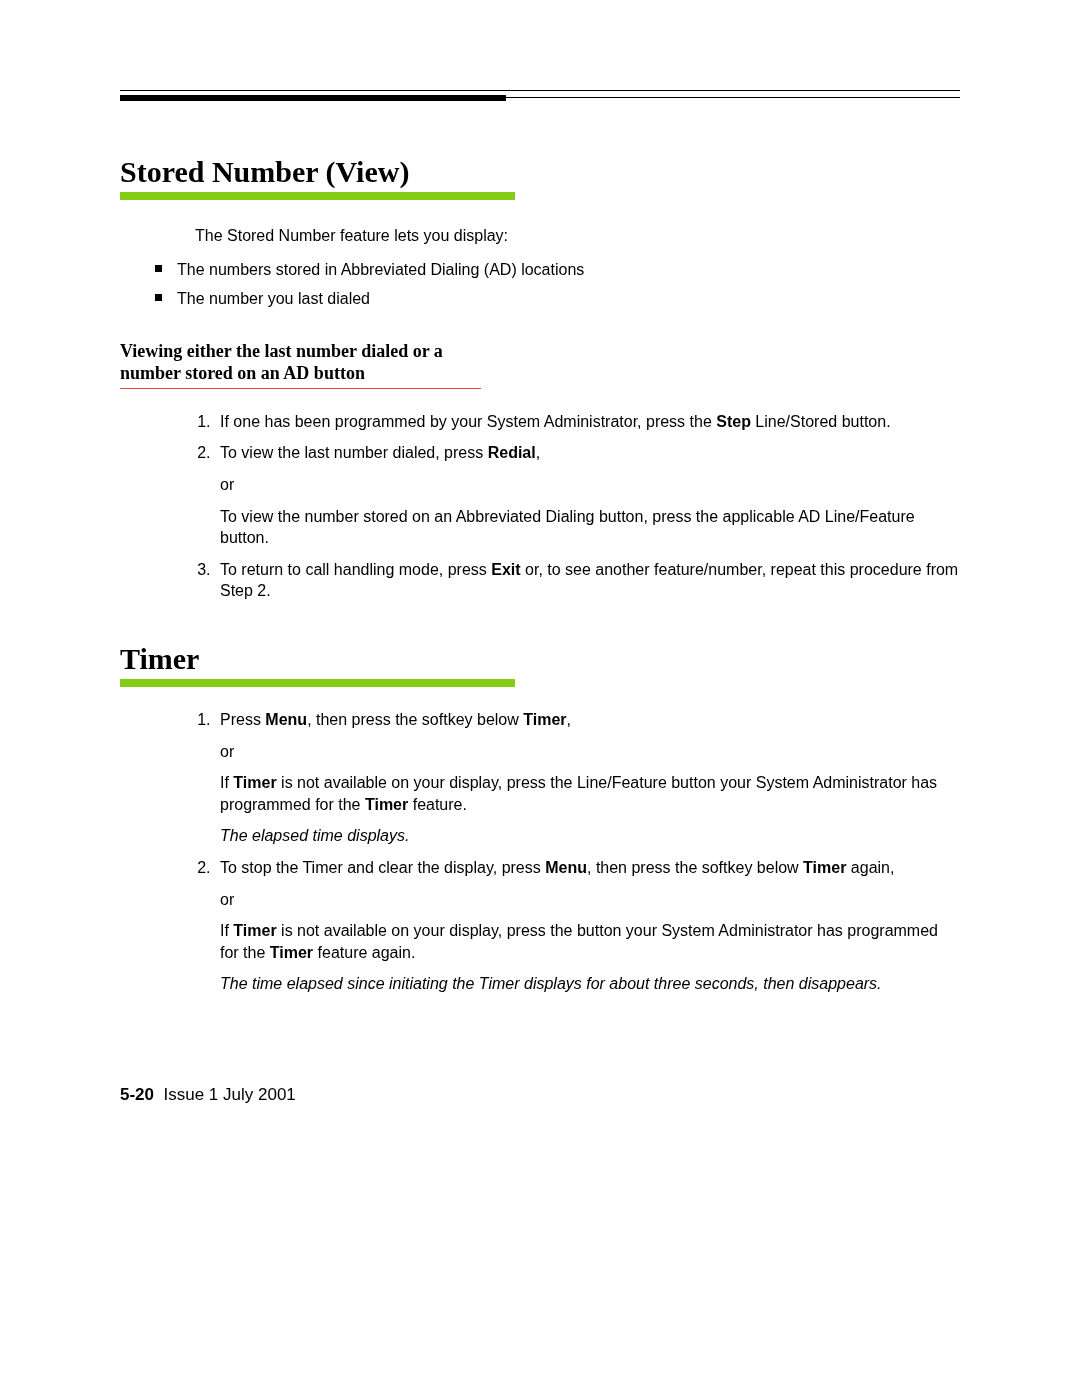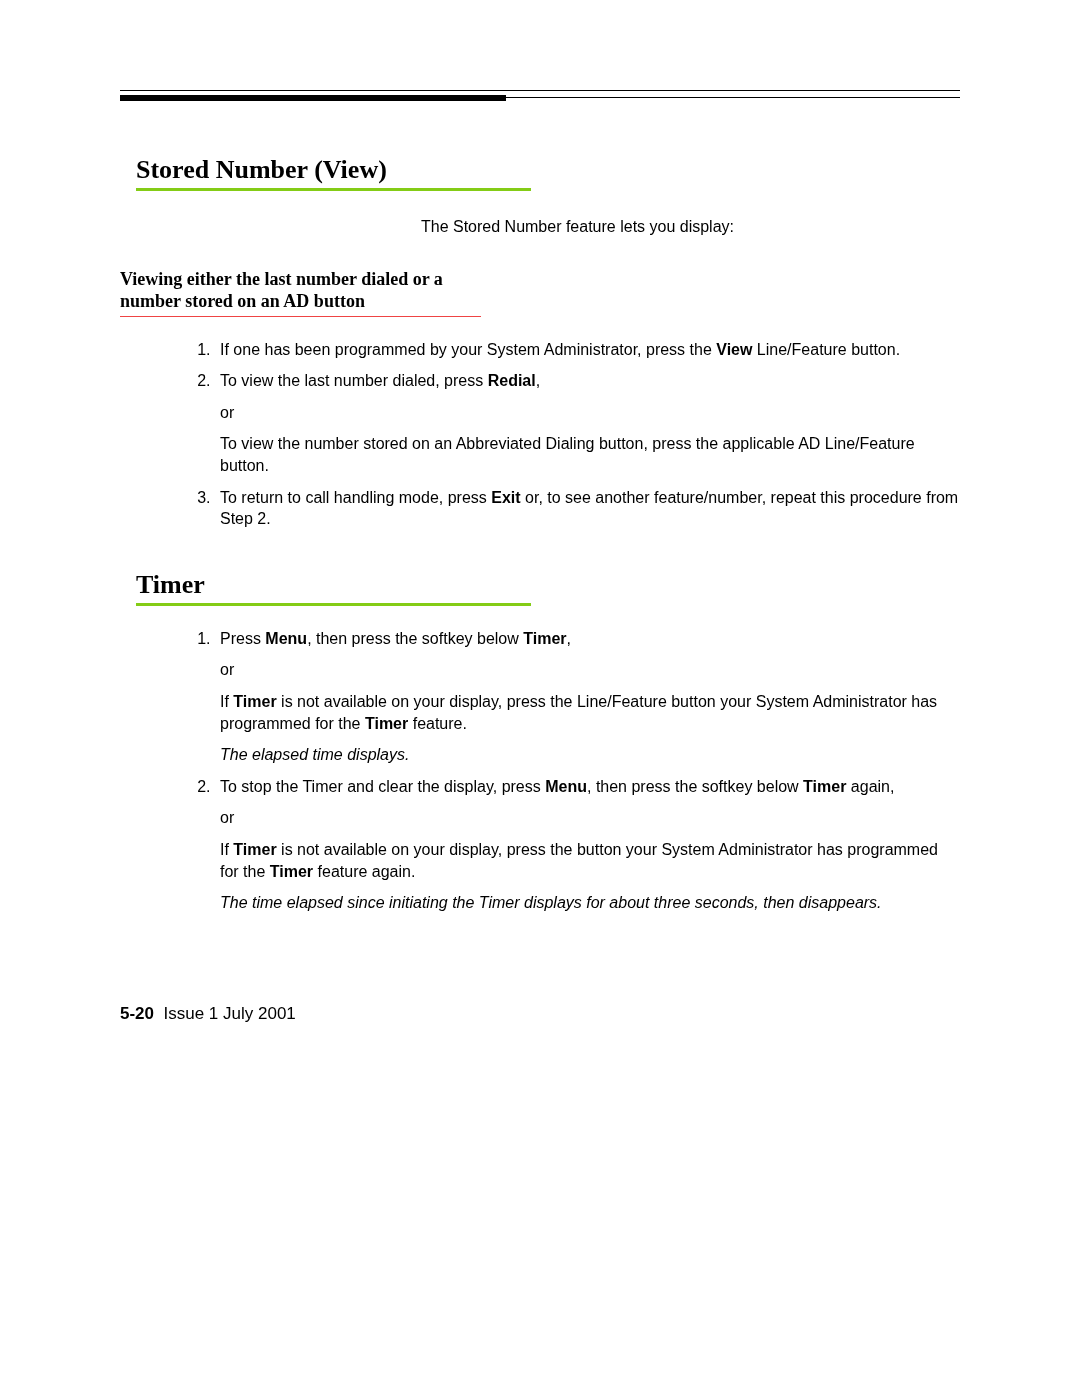--- a/index.html
+++ b/index.html
@@ -31,24 +31,24 @@
     position: absolute;
     left: 46%;
     right: 0;
     top: 6px;
     height: 1px;
     background: #000;
   }
   h1.section {
     font-family: "Book Antiqua", Palatino, "Palatino Linotype", Georgia, serif;
     font-weight: bold;
-    font-size: 26px;
-    margin: 50px 0 4px 16px;
+    font-size: 30px;
+    margin: 50px 0 4px 0;
     padding-bottom: 3px;
-    border-bottom: 3px solid #84cc16;
+    border-bottom: 8px solid #84cc16;
     width: 47%;
   }
   h1.section.extra-top {
     margin-top: 40px;
   }
   h2.subsection {
     font-family: "Book Antiqua", Palatino, "Palatino Linotype", Georgia, serif;
     font-weight: bold;
     font-size: 18px;
     margin: 30px 0 3px 0;
@@ -57,21 +57,20 @@
     width: 43%;
     line-height: 1.25;
   }
   .body-indent {
     margin-left: 75px;
     font-size: 16px;
     line-height: 1.35;
   }
   .intro {
     margin-top: 25px;
-    text-align: center;
   }
   ul.square {
     list-style: none;
     padding: 0;
     margin: 12px 0 0 35px;
   }
   ul.square li {
     position: relative;
     padding-left: 22px;
     margin-bottom: 8px;
@@ -116,26 +115,30 @@
 
   <div class="top-rule">
     <div class="thick"></div>
     <div class="right-line"></div>
   </div>
 
   <h1 class="section">Stored Number (View)</h1>
 
   <div class="body-indent intro">The Stored Number feature lets you display:</div>
 
+  <ul class="square body-indent">
+    <li>The numbers stored in Abbreviated Dialing (AD) locations</li>
+    <li>The number you last dialed</li>
+  </ul>
 
   <h2 class="subsection">Viewing either the last number dialed or a number stored on an AD button</h2>
 
   <ol class="steps body-indent">
     <li>
-      <span>If one has been programmed by your System Administrator, press the </span><b>View</b><span> Line/Feature button.</span>
+      <span>If one has been programmed by your System Administrator, press the </span><b>Step</b><span> Line/Stored button.</span>
     </li>
     <li>
       <span>To view the last number dialed, press </span><b>Redial</b><span>,</span>
       <p>or</p>
       <p>To view the number stored on an Abbreviated Dialing button, press the applicable AD Line/Feature button.</p>
     </li>
     <li>
       <span>To return to call handling mode, press </span><b>Exit</b><span> or, to see another feature/number, repeat this procedure from Step 2.</span>
     </li>
   </ol>

